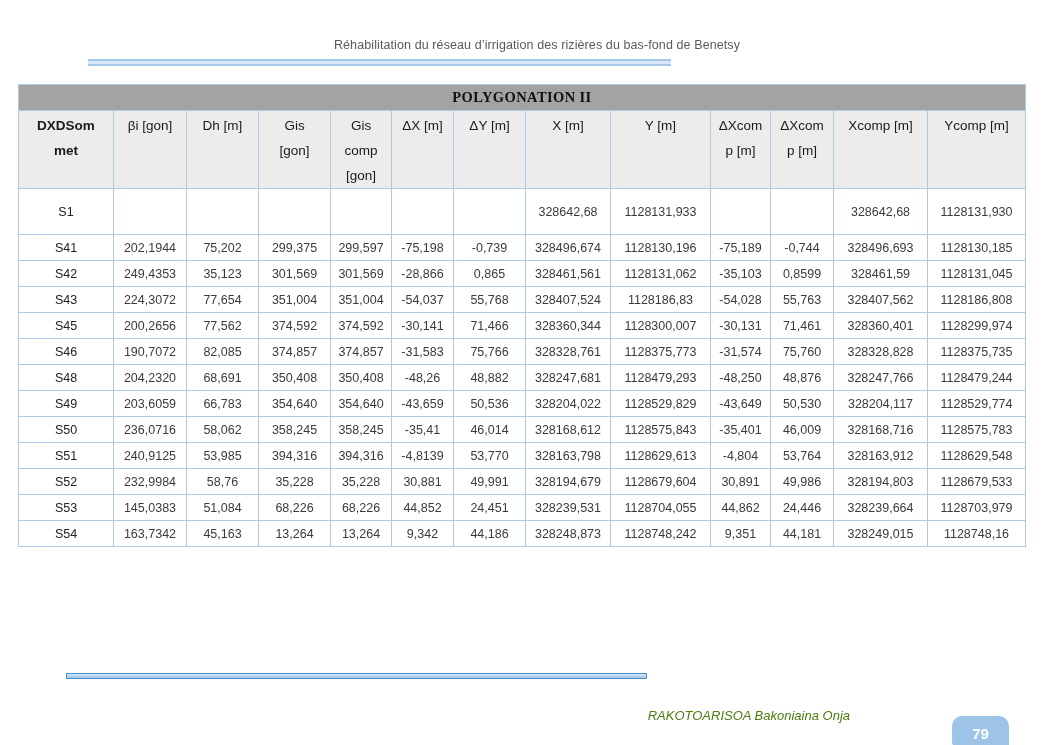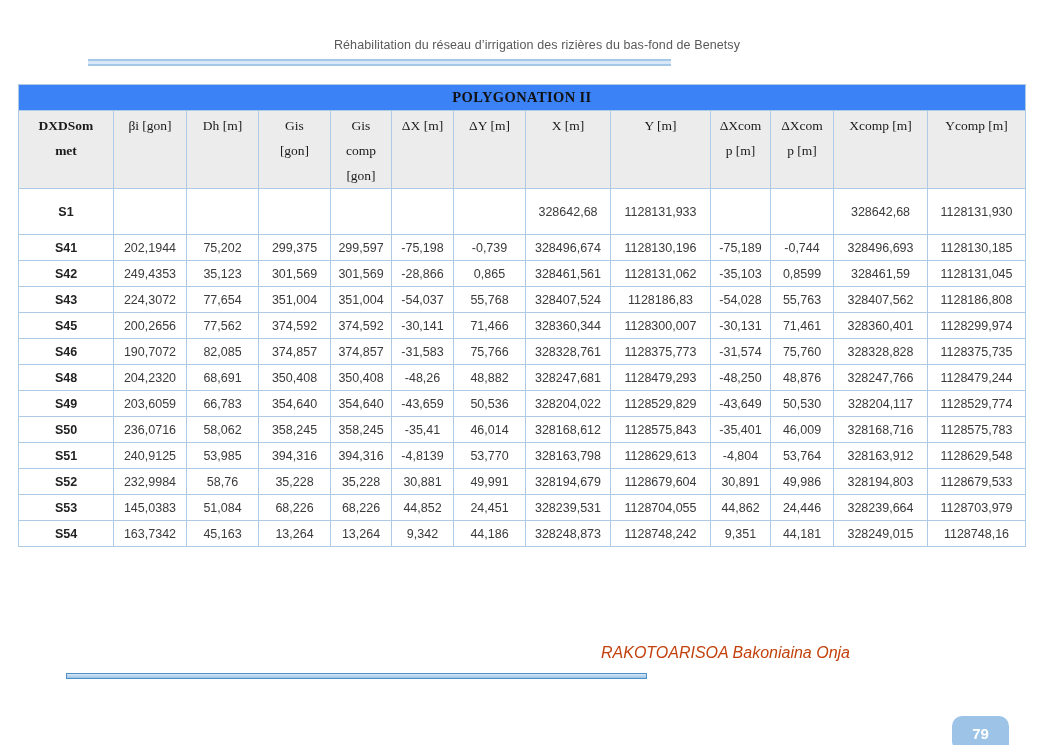--- a/index.html
+++ b/index.html
@@ -13,37 +13,37 @@
   .header-rule { position:absolute; top:59px; left:88px; width:583px; }
   .header-rule .ln1 { height:2px; background:#a5c8e8; }
   .header-rule .ln2 { height:3px; background:#d9e8f6; }
   .header-rule .ln3 { height:2px; background:#a5c8e8; }
 
   
   table.poly { position:absolute; left:18px; top:84px; width:1007px;
     border-collapse:collapse; table-layout:fixed; }
   table.poly th, table.poly td { border:1px solid #aecbe5; text-align:center;
     overflow:hidden; white-space:nowrap; }
-  .table-title-row th { height:26px; background:#3b82f6; color:#111;
+  .table-title-row th { height:26px; background:#a3a3a3; color:#111;
     font-family:"Liberation Serif","DejaVu Serif",serif; font-weight:bold;
     font-size:14.5px; letter-spacing:0.4px; }
   .col-header-row th { height:64px; background:#ececec; vertical-align:top;
-    font-family:Liberation Serif, serif; font-weight:normal;
+    font-family:Liberation Sans, sans-serif; font-weight:normal;
     font-size:13.5px; color:#1a1a1a; line-height:25px; padding-top:2px; }
   .col-header-row th.first { font-weight:bold; }
   table.poly tbody td { height:26px; font-size:12.5px; color:#3b3b3b;
     background:#ffffff; }
   table.poly tbody tr.tall td { height:46px; }
-  table.poly tbody td.first { font-weight:bold; color:#222; }
+  table.poly tbody td.first { font-weight:normal; color:#222; }
 
   
   .footer-bar { position:absolute; left:66px; top:673px; width:581px; height:6px;
     background:linear-gradient(#d8e7f6,#9dc3e6); border:1px solid #4e91c9; }
-  .footer-author { position:absolute; left:580px; top:644px; width:270px;
-    text-align:right; font-size:16px; font-style:italic; color:#c2410c; }
+  .footer-author { position:absolute; left:580px; top:708px; width:270px;
+    text-align:right; font-size:13px; font-style:italic; color:#4d7c0f; }
   .page-badge { position:absolute; left:952px; top:671px; width:57px; height:35px;
     background:#9dc3e6; border-radius:10px 10px 6px 10px;
     display:flex; align-items:center; justify-content:center;margin-top:45px; }
   .page-badge::after { content:""; position:absolute; right:-4px; bottom:-4px;
     width:18px; height:18px; background:#4779ab; border-radius:2px 0 14px 2px;
     z-index:-1; }
   .page-badge span { color:#ffffff; font-weight:bold; font-size:15px; }
 </style>
 </head>
 <body>

